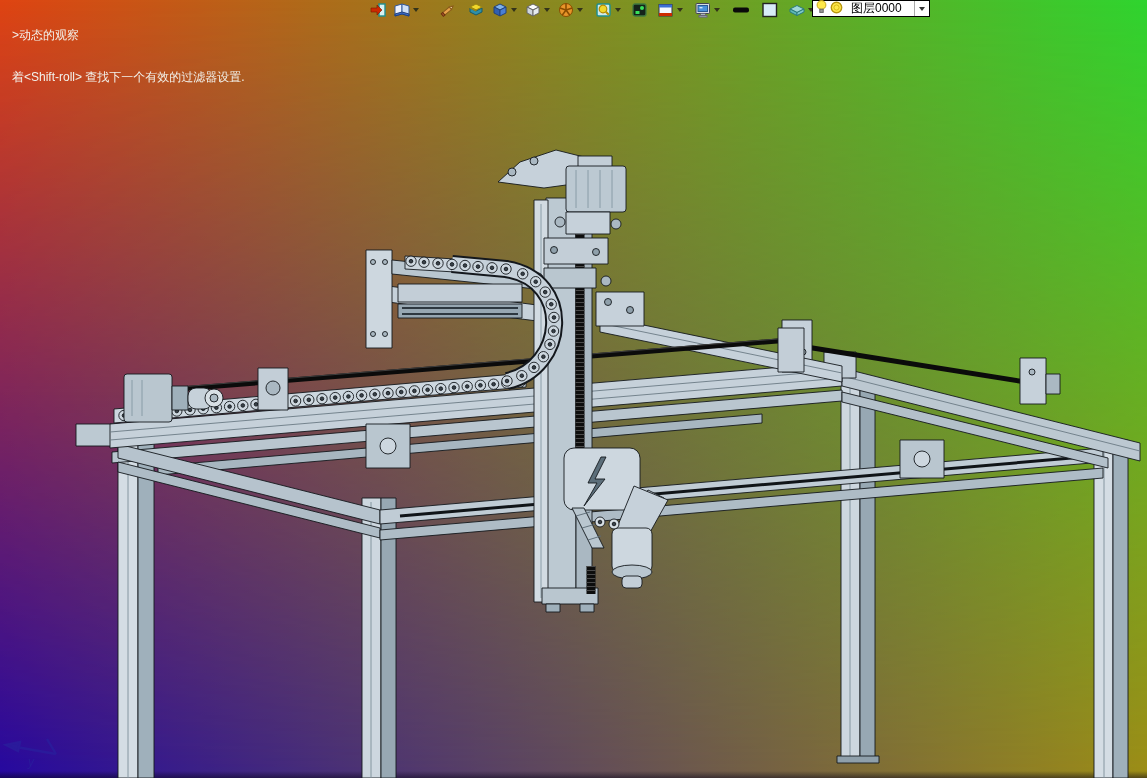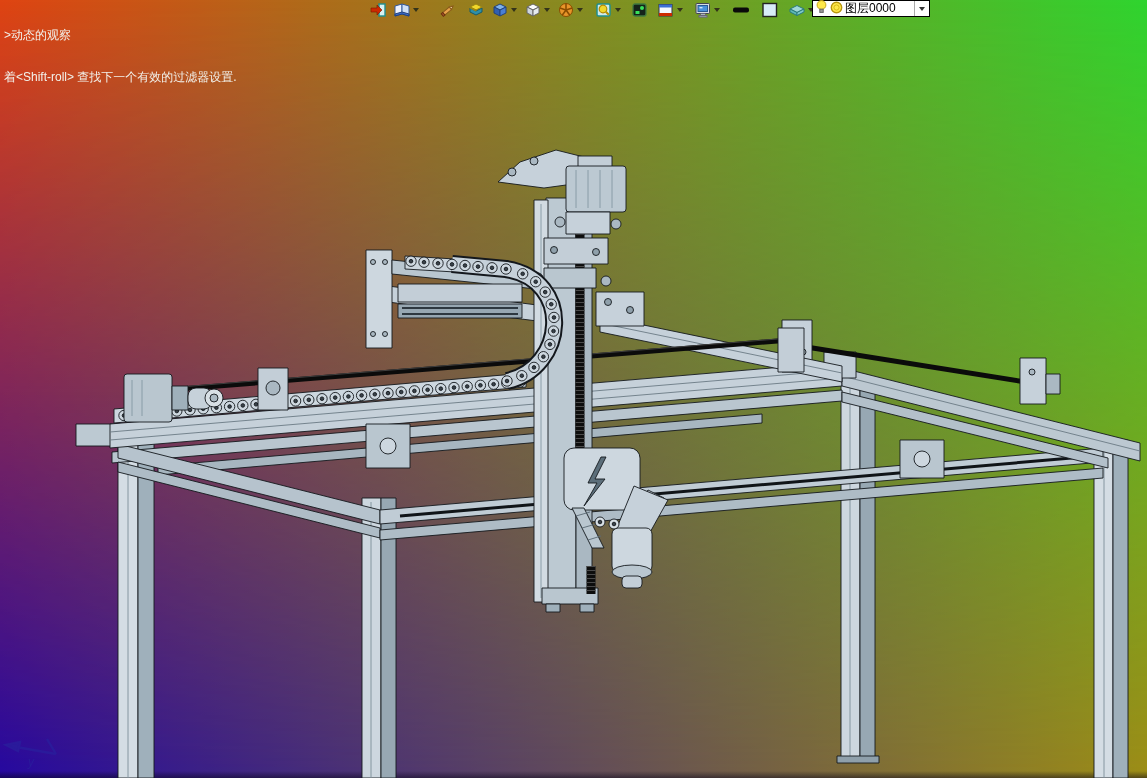--- a/index.html
+++ b/index.html
@@ -2,35 +2,35 @@
 <html><head>
 <meta charset="utf-8">
 <style>
   html,body{margin:0;padding:0;}
   body{width:1147px;height:778px;overflow:hidden;font-family:"Liberation Sans","DejaVu Sans",sans-serif;}
   .viewport{position:relative;width:1147px;height:778px;background:linear-gradient(to right,#df4412,#2fd42f);overflow:hidden;}
   .viewport::before{content:"";position:absolute;inset:0;background:linear-gradient(to right,#2408a0,#9d8c16);
     -webkit-mask-image:linear-gradient(to bottom,transparent,#000);mask-image:linear-gradient(to bottom,transparent,#000);}
   .vignette-bottom{position:absolute;left:0;right:0;bottom:0;height:7px;
     background:linear-gradient(to top,rgba(8,4,24,.5),rgba(8,4,24,0));pointer-events:none;}
-  .status{position:absolute;left:4px;top:0;color:#f2f2ec;font-size:12px;line-height:14px;white-space:pre;z-index:6;}
+  .status{position:absolute;left:12px;top:0;color:#f2f2ec;font-size:12px;line-height:14px;white-space:pre;z-index:6;}
   .model-svg{position:absolute;left:0;top:0;z-index:2;}
   .axis-svg{position:absolute;left:0;bottom:2px;z-index:3;opacity:.85;}
   
   .toolbar{position:absolute;left:369px;top:1px;height:17px;display:flex;align-items:center;z-index:7;}
   .tb-item{display:flex;align-items:center;margin-right:6px;}
   .tb-icon{width:18px;height:16px;display:inline-block;cursor:pointer;}
   .tb-icon svg{display:block;}
   .chev{width:8px;height:10px;margin-left:1px;display:inline-flex;align-items:center;justify-content:center;cursor:pointer;}
   .chev::after{content:"";border-left:3px solid transparent;border-right:3px solid transparent;border-top:4px solid #33331a;}
   
   .layer-combo{position:absolute;left:812px;top:0px;width:118px;height:17px;background:#fff;border:1px solid #000;
     display:flex;align-items:center;z-index:7;box-sizing:border-box;cursor:pointer;}
   .layer-combo .ic{margin-left:3px;flex:0 0 auto;}
-  .layer-combo .val{margin-left:2px;font-size:12px;color:#000;flex:1 1 auto;white-space:nowrap;overflow:hidden;}
+  .layer-combo .val{margin-left:8px;font-size:12px;color:#000;flex:1 1 auto;white-space:nowrap;overflow:hidden;}
   .combo-arrow{flex:0 0 14px;height:15px;border-left:1px solid #aaa;display:flex;align-items:center;justify-content:center;}
   .combo-arrow::after{content:"";border-left:3px solid transparent;border-right:3px solid transparent;border-top:4px solid #333;}
 </style>
 </head>
 <body>
 
 <div class="viewport">
 
   <svg class="model-svg" width="1147" height="778" viewBox="0 0 1147 778">
     <g stroke="#14181d" stroke-width="0.9" stroke-linejoin="round">

